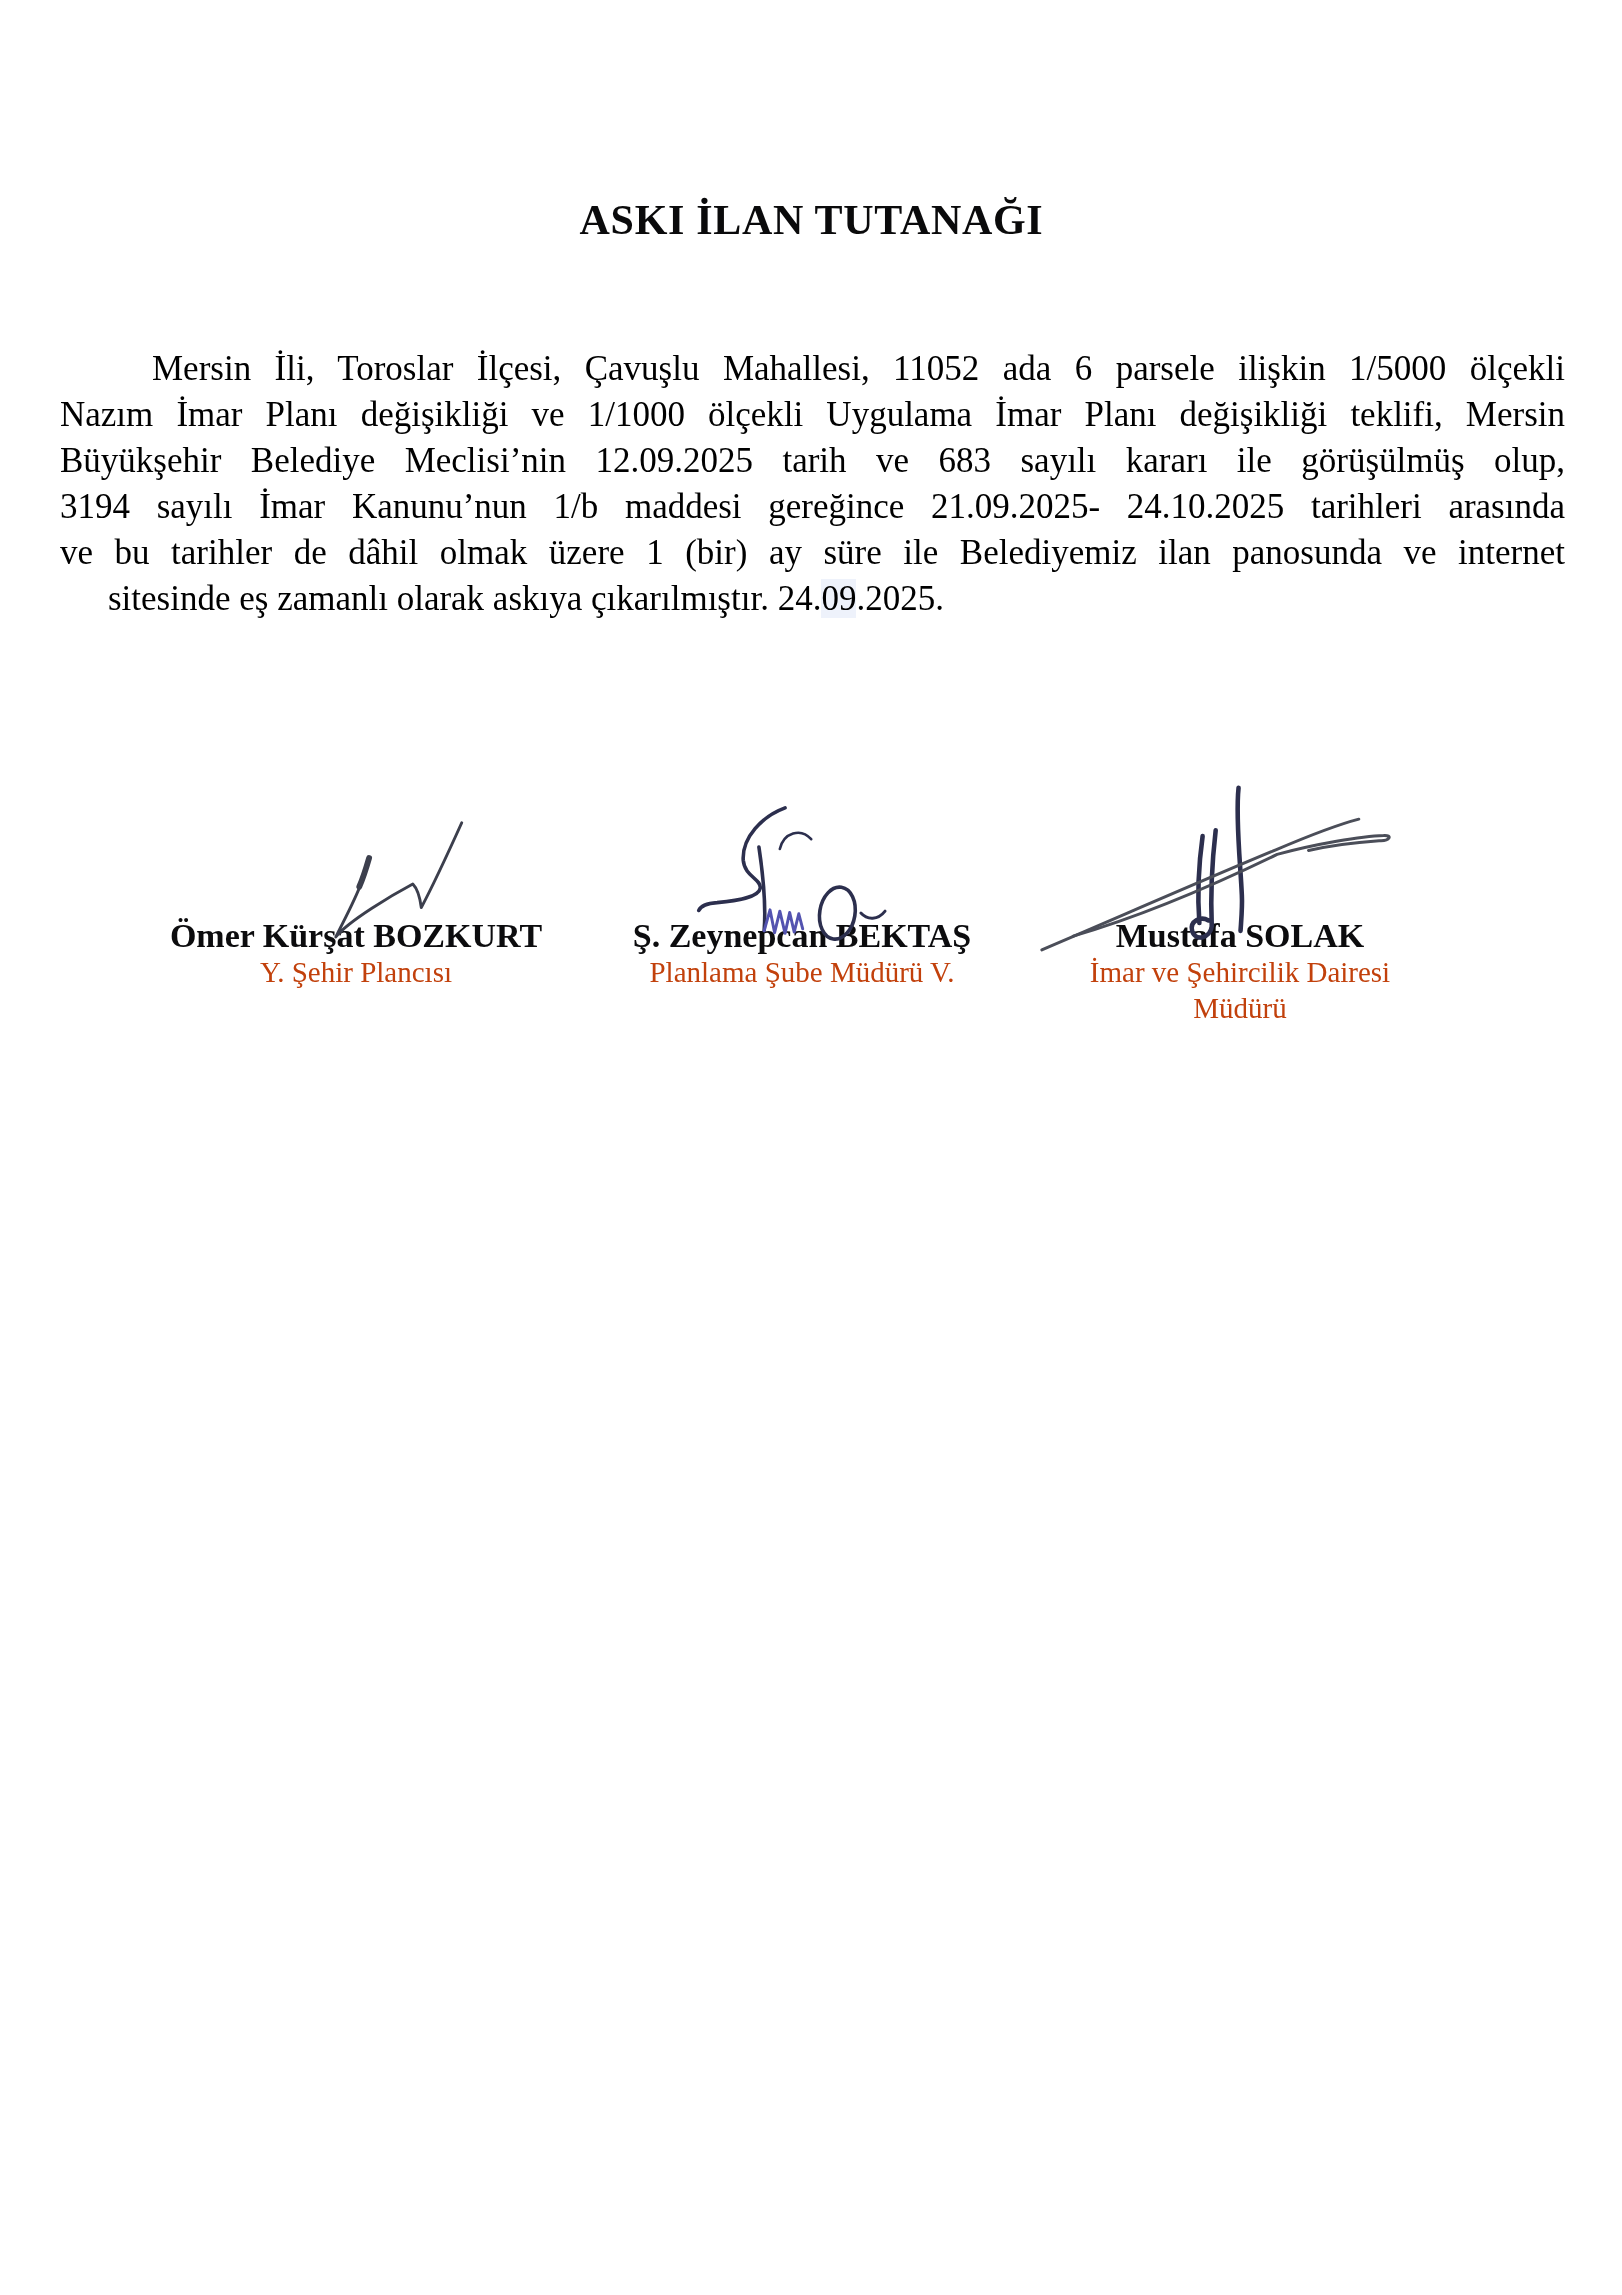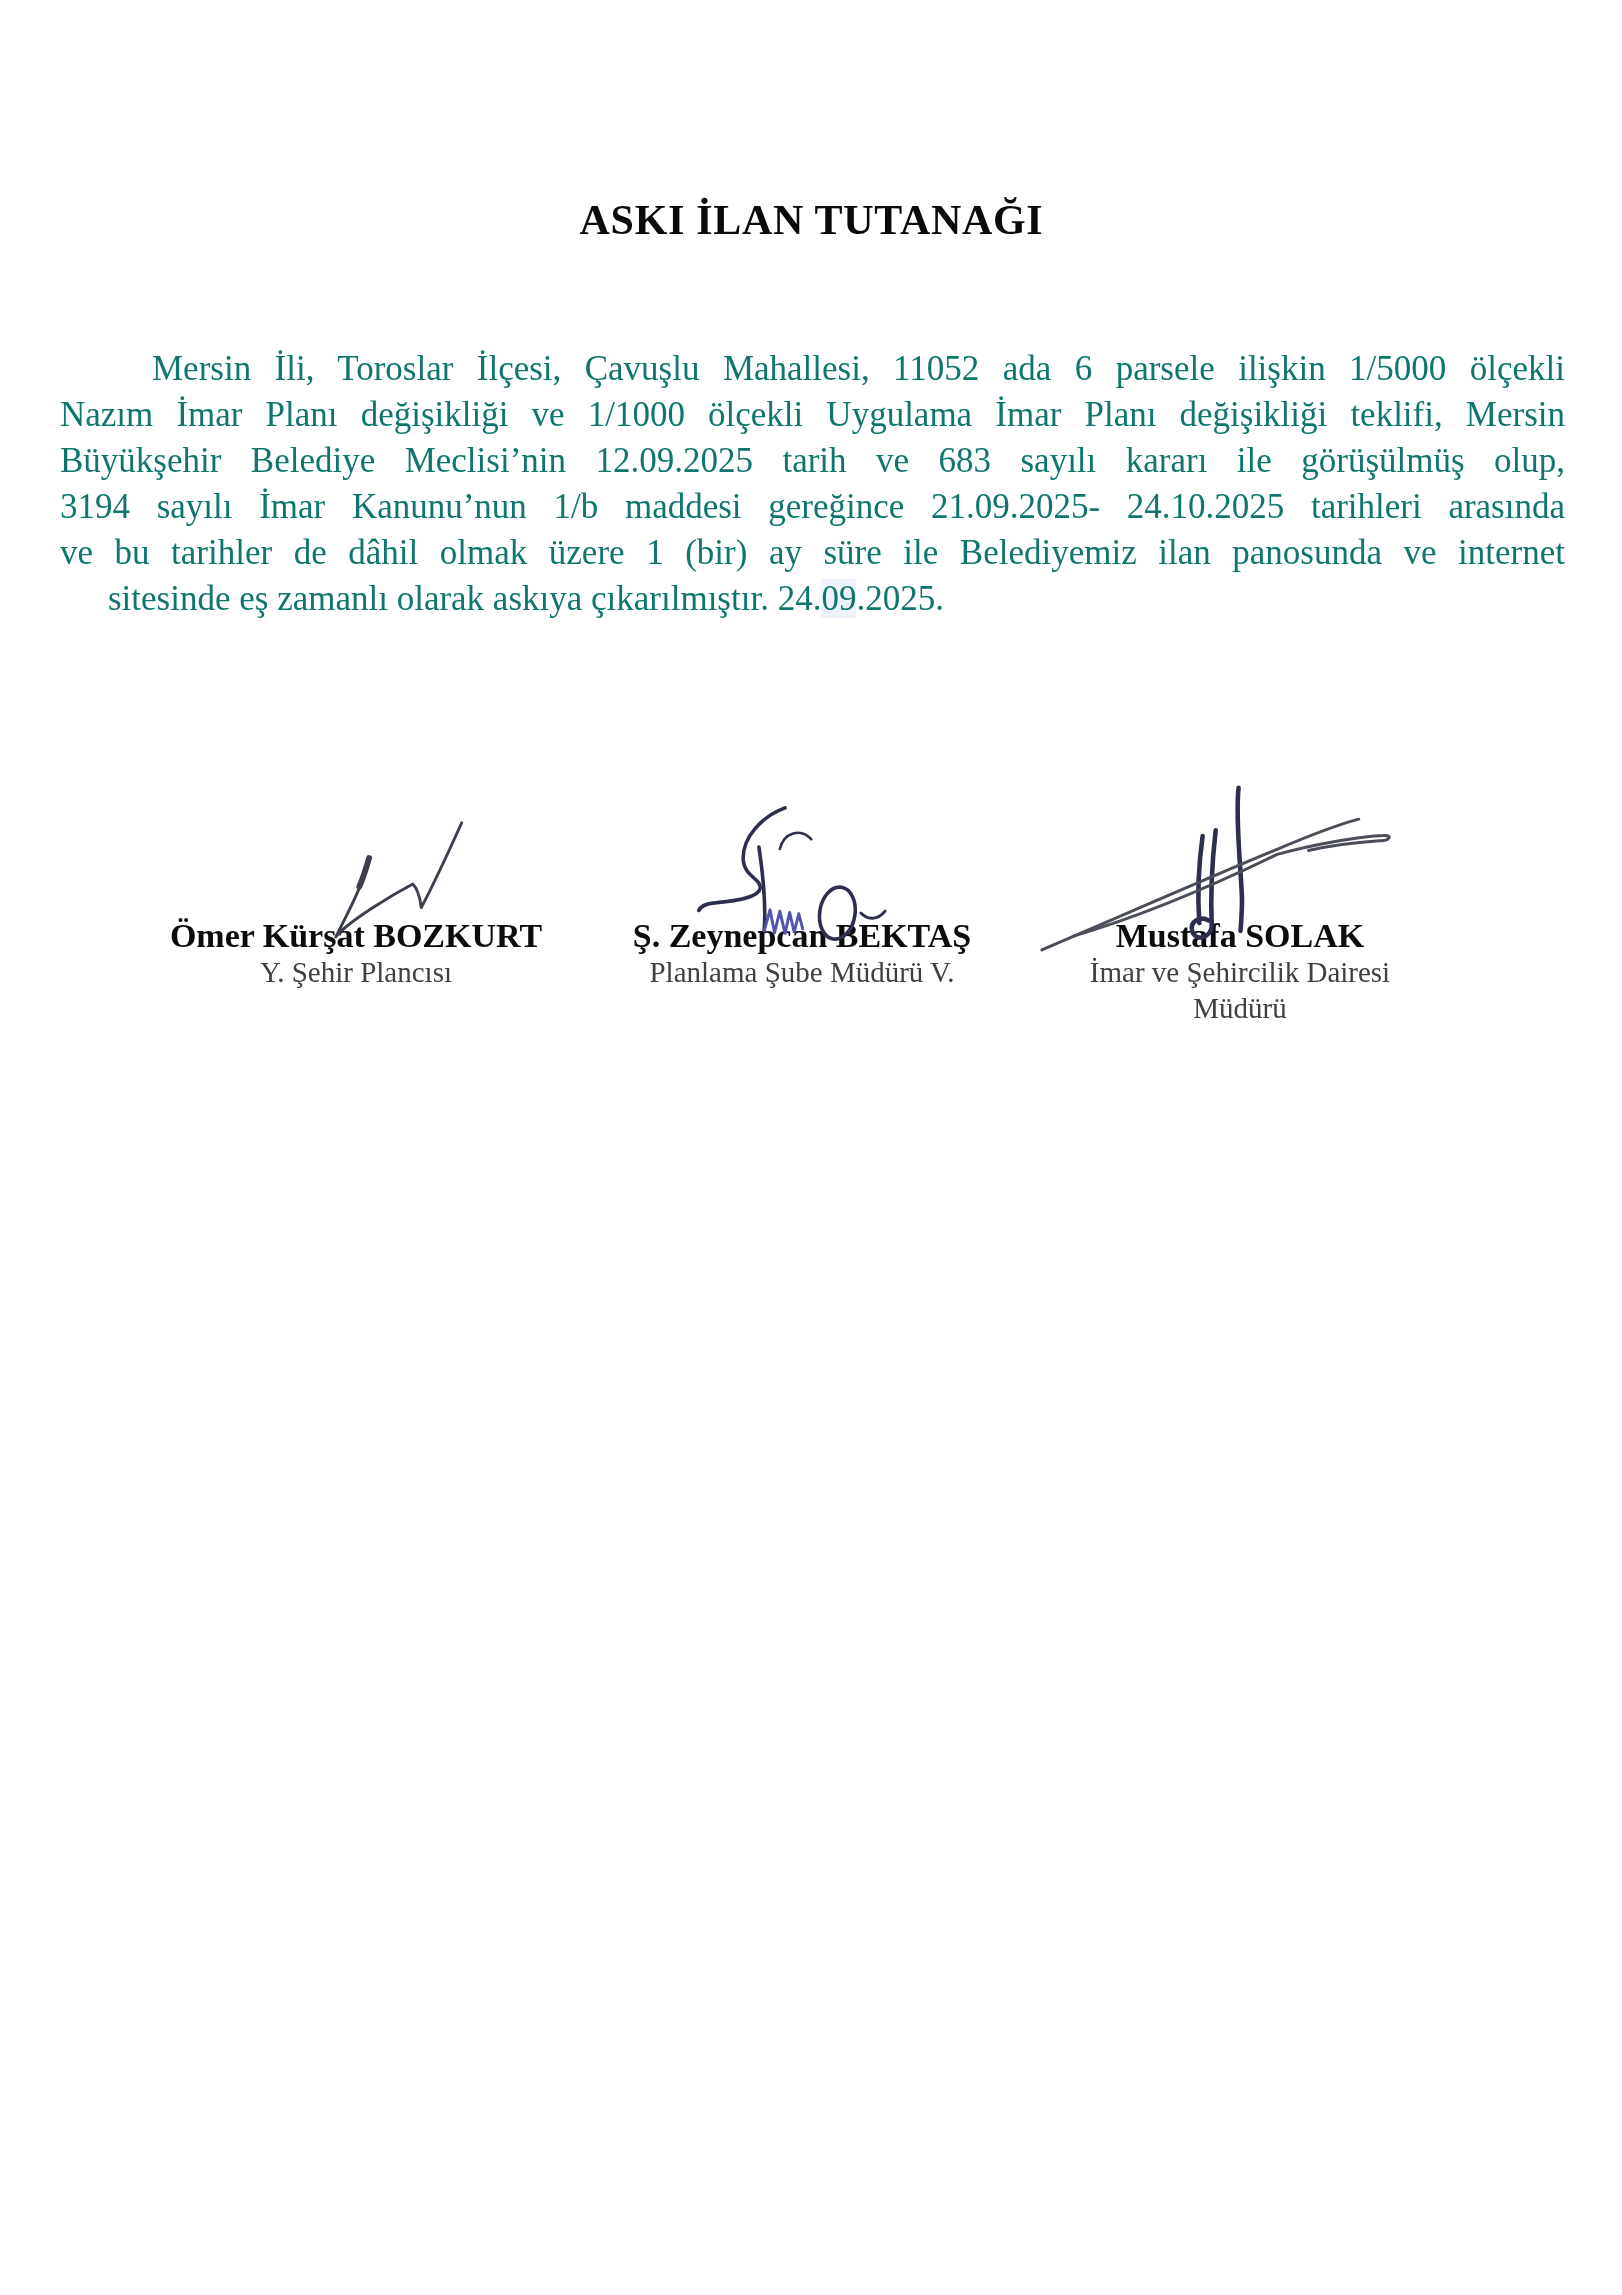--- a/index.html
+++ b/index.html
@@ -23,21 +23,21 @@
     letter-spacing: 0.7px;
     color: #0a0a0b;
   }
   .body-paragraph {
     position: absolute;
     top: 346px;
     left: 60px;
     width: 1505px;
     font-size: 35px;
     line-height: 46px;
-    color: #0f766e;
+    color: #000000;
   }
   .para-line {
     text-align: justify;
     text-align-last: justify;
     height: 46px;
     white-space: normal;
   }
   .para-line.first { text-indent: 92px; }
   .para-line.last  { text-align-last: left; margin-left: 48px; }
   .seg-bold { font-weight: normal; }
@@ -50,21 +50,21 @@
   }
   .sig-name {
     font-size: 34px;
     line-height: 37px;
     font-weight: bold;
     color: #0c0c0e;
   }
   .sig-role {
     font-size: 29px;
     line-height: 36px;
-    color: #404040;
+    color: #c2410c;
   }
   .sig-block-1 { left: 153px;  top: 917px; }
   .sig-block-2 { left: 599px;  top: 917px; }
   .sig-block-3 { left: 1037px; top: 917px; }
 
   .ink { position: absolute; pointer-events: none; }
   .ink path, .ink ellipse { fill: none; stroke-linecap: round; stroke-linejoin: round; }
   .ink-main   { stroke: var(--ink-dark, #3c3f4d); }
   .ink-navy   { stroke: var(--ink-navy, #2c2f4e); }
   .ink-blue   { stroke: var(--ink-blue, #5353b0); }

